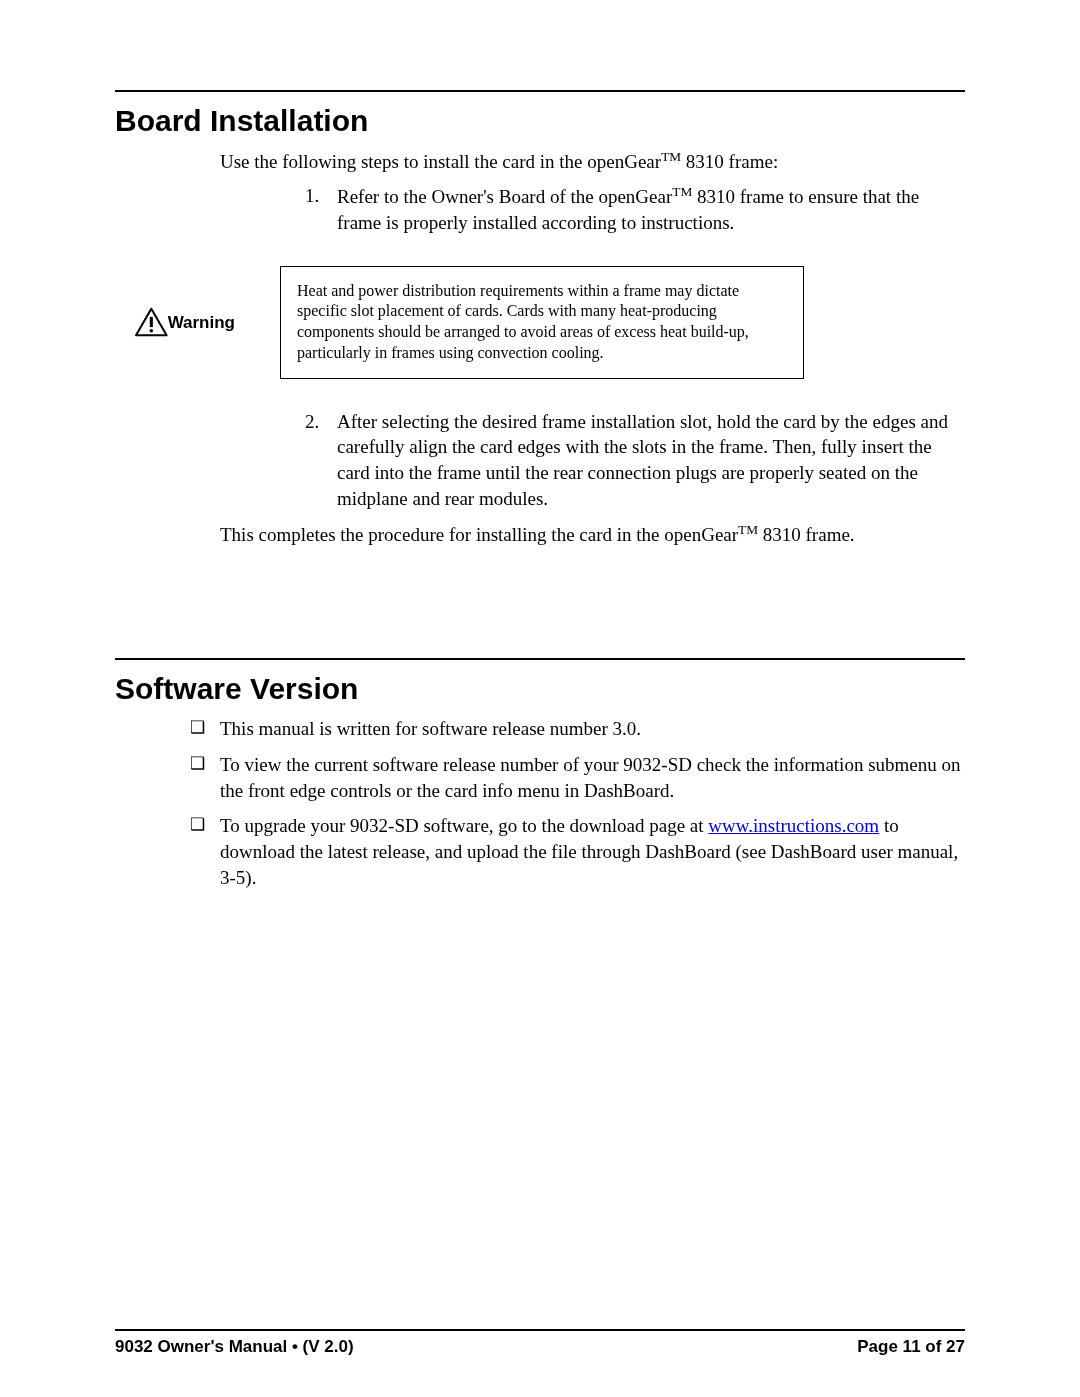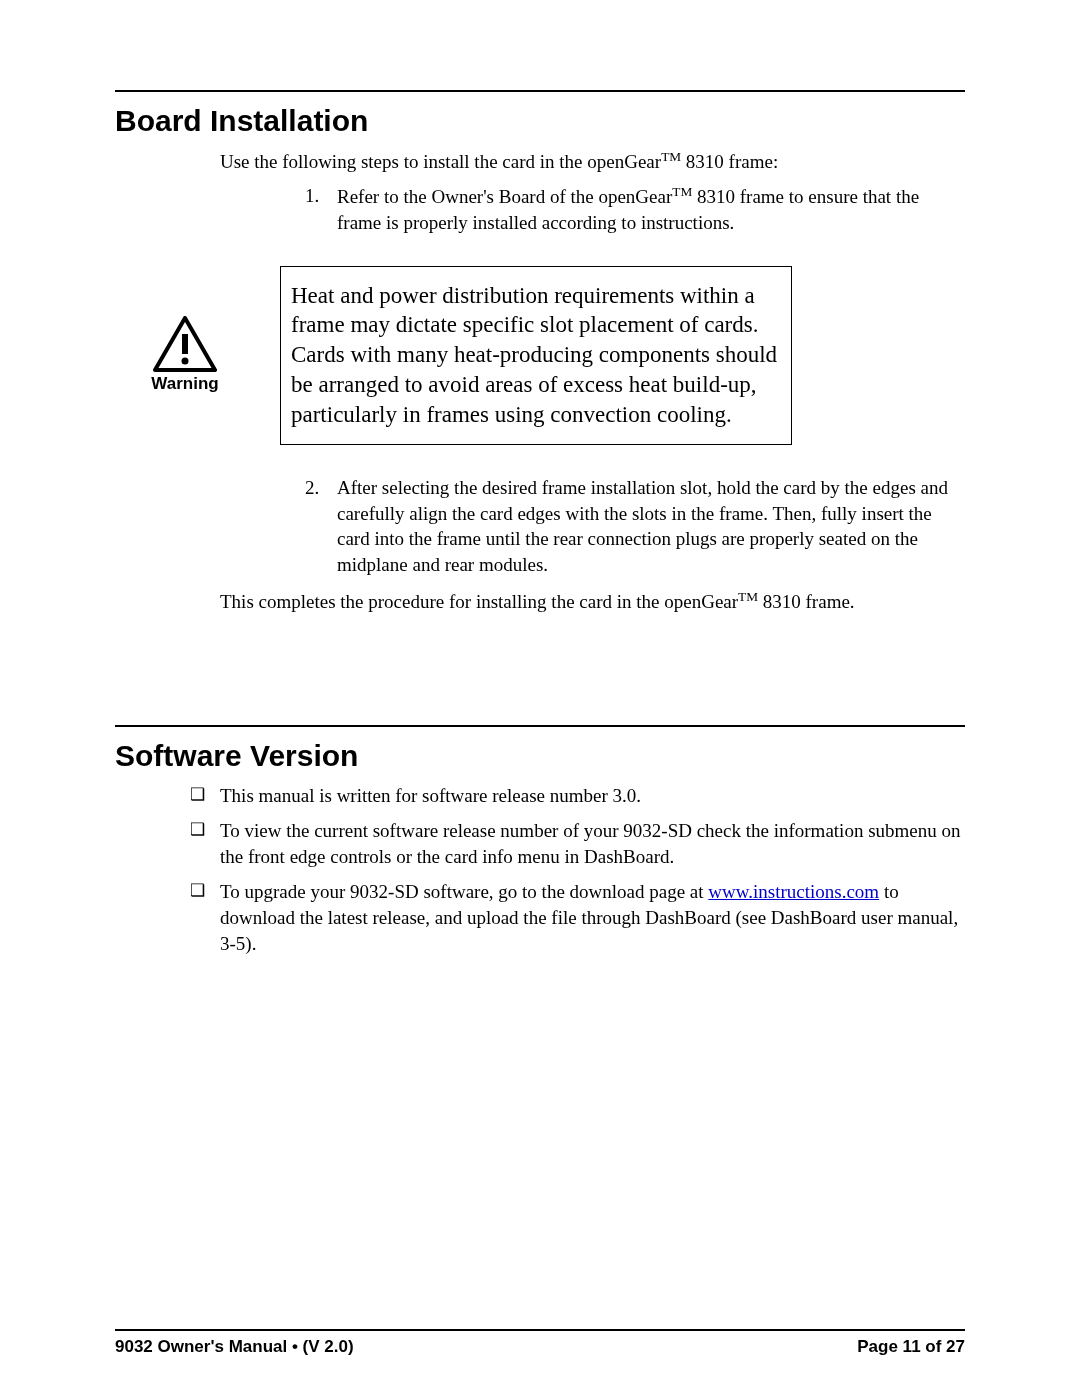--- a/index.html
+++ b/index.html
@@ -51,39 +51,39 @@
     vertical-align: super;
   }
   .warning-row {
     display: flex;
     align-items: center;
     margin: 30px 0 30px 20px;
     column-gap: 45px;
   }
   .warning-icon-block {
     display: flex;
-    flex-direction: column;
+    flex-direction: row;
     align-items: center;
     width: 100px;
   }
   .warning-icon-block svg {
     width: 64px;
     height: 56px;
   }
   .warning-label {
     font-family: Arial, Helvetica, sans-serif;
     font-weight: bold;
     font-size: 17px;
     margin-top: 2px;
   }
   .warning-box {
     border: 1.5px solid #000;
-    padding: 14px 10px;
+    padding: 14px 16px;
     width: 490px;
-    font-size: 23px;
+    font-size: 16px;
     line-height: 1.3;
   }
   .conclusion {
     margin: 10px 0 0 105px;
     line-height: 1.35;
   }
   .spacer {
     height: 110px;
   }
   ul.checks {

